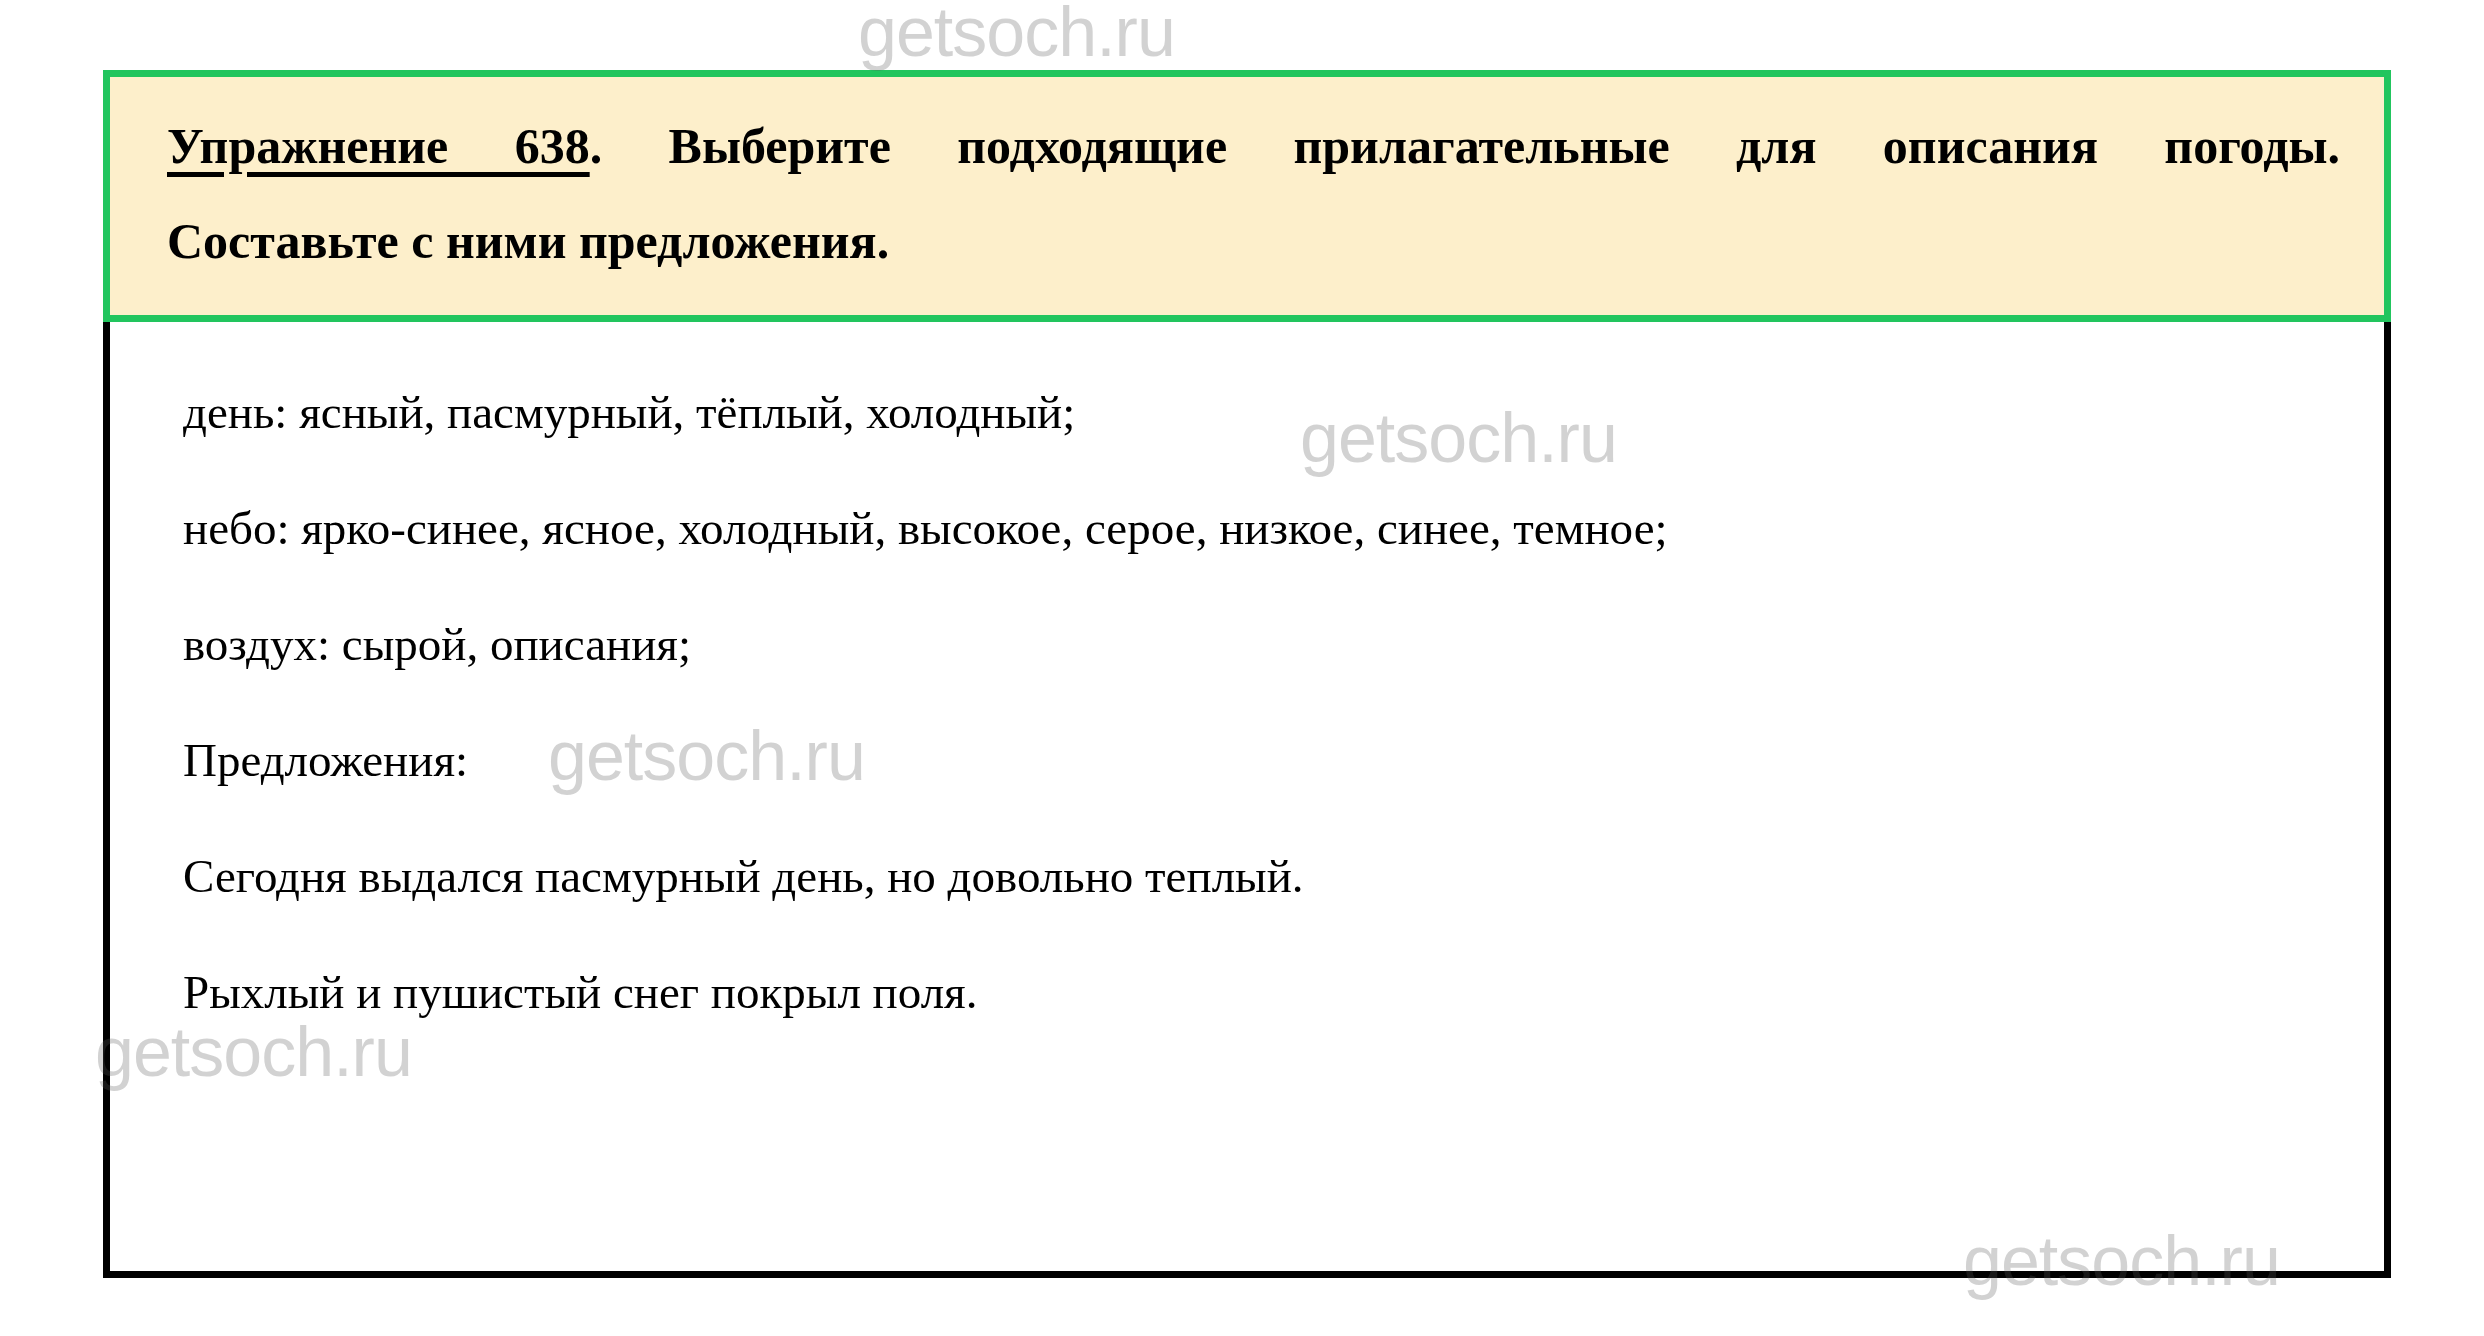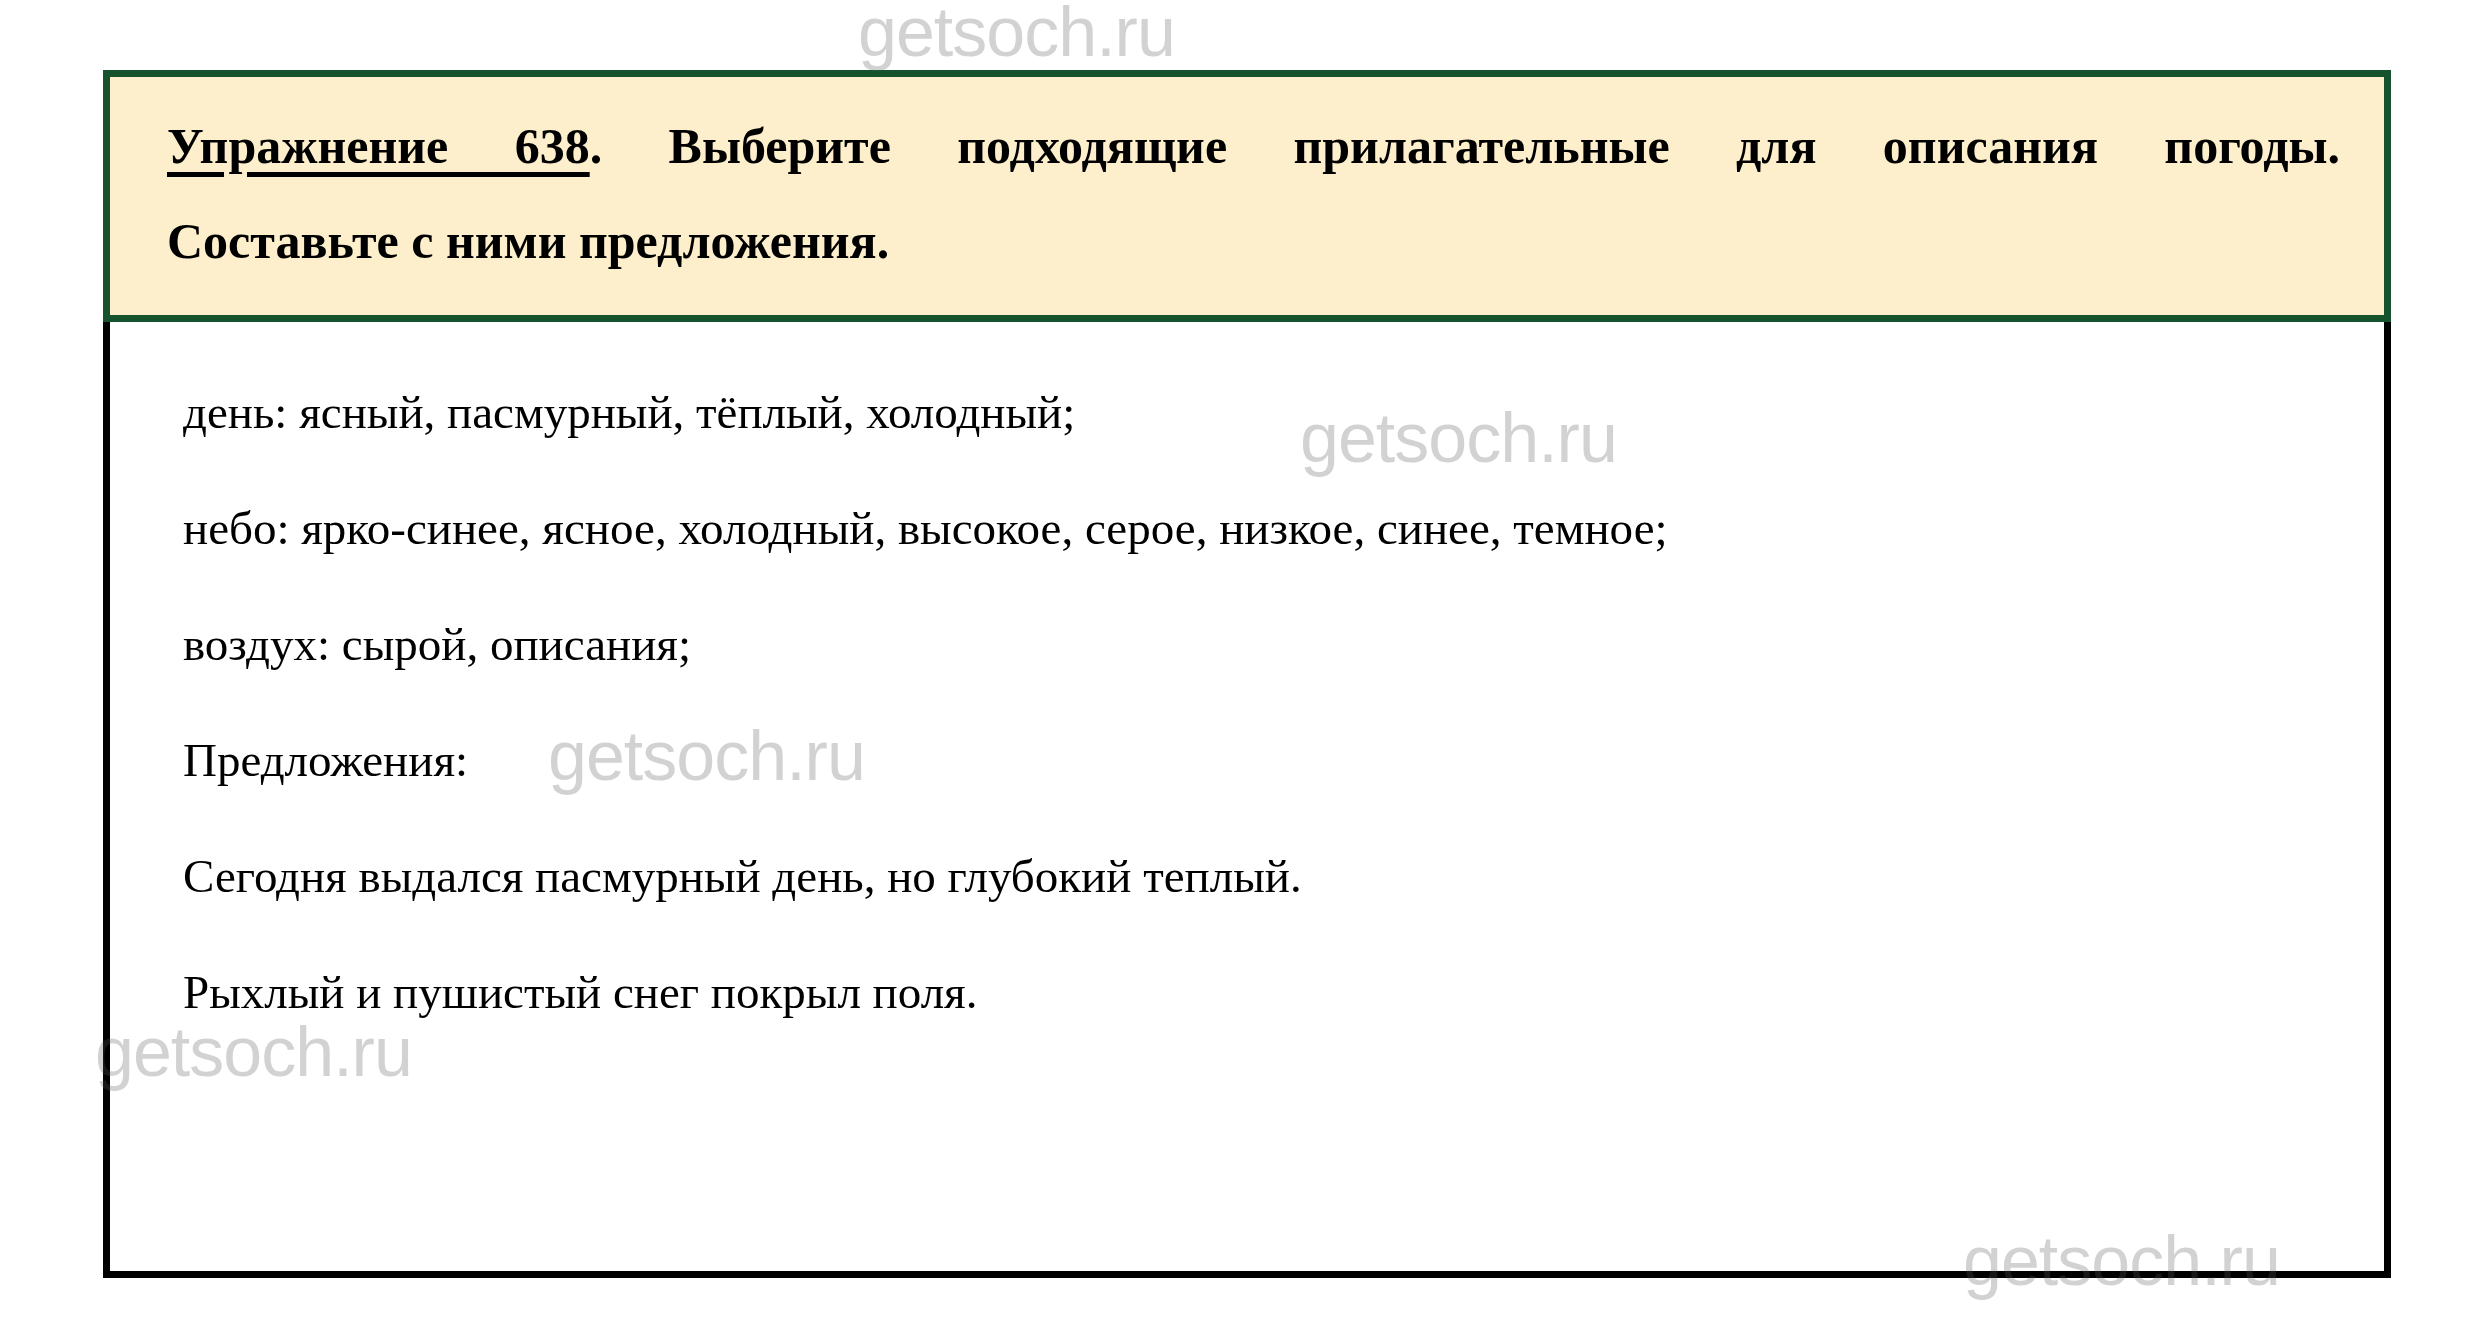--- a/index.html
+++ b/index.html
@@ -17,21 +17,21 @@
   }
 
   
   .header-box {
     position: absolute;
     left: 103px;
     top: 70px;
     width: 2288px;
     height: 252px;
     box-sizing: border-box;
-    border: 7px solid #14532d;
+    border: 7px solid #22c55e;
     background: #FDEFCB;
     padding: 22px 44px 0 57px;
   }
   .header-line {
     font-size: 50px;
     font-weight: bold;
     line-height: 95px;
     white-space: nowrap;
   }
   .header-line.justified {
@@ -93,21 +93,21 @@
 <div class="header-box">
   <div class="header-line justified"><span class="exercise-number">Упражнение 638</span><span>. Выберите подходящие прилагательные для описания погоды.</span></div>
   <div class="header-line"><span>Составьте с ними предложения.</span></div>
 </div>
 
 <div class="body-box">
   <p>день: ясный, пасмурный, тёплый, холодный;</p>
   <p>небо: ярко-синее, ясное, холодный, высокое, серое, низкое, синее, темное;</p>
   <p>воздух: сырой, описания;</p>
   <p>Предложения:</p>
-  <p>Сегодня выдался пасмурный день, но глубокий теплый.</p>
+  <p>Сегодня выдался пасмурный день, но довольно теплый.</p>
   <p>Рыхлый и пушистый снег покрыл поля.</p>
 </div>
 
 <span class="watermark wm-1">getsoch.ru</span>
 <span class="watermark wm-2">getsoch.ru</span>
 <span class="watermark wm-3">getsoch.ru</span>
 <span class="watermark wm-4">getsoch.ru</span>
 <span class="watermark wm-5">getsoch.ru</span>
 
 </body></html>

